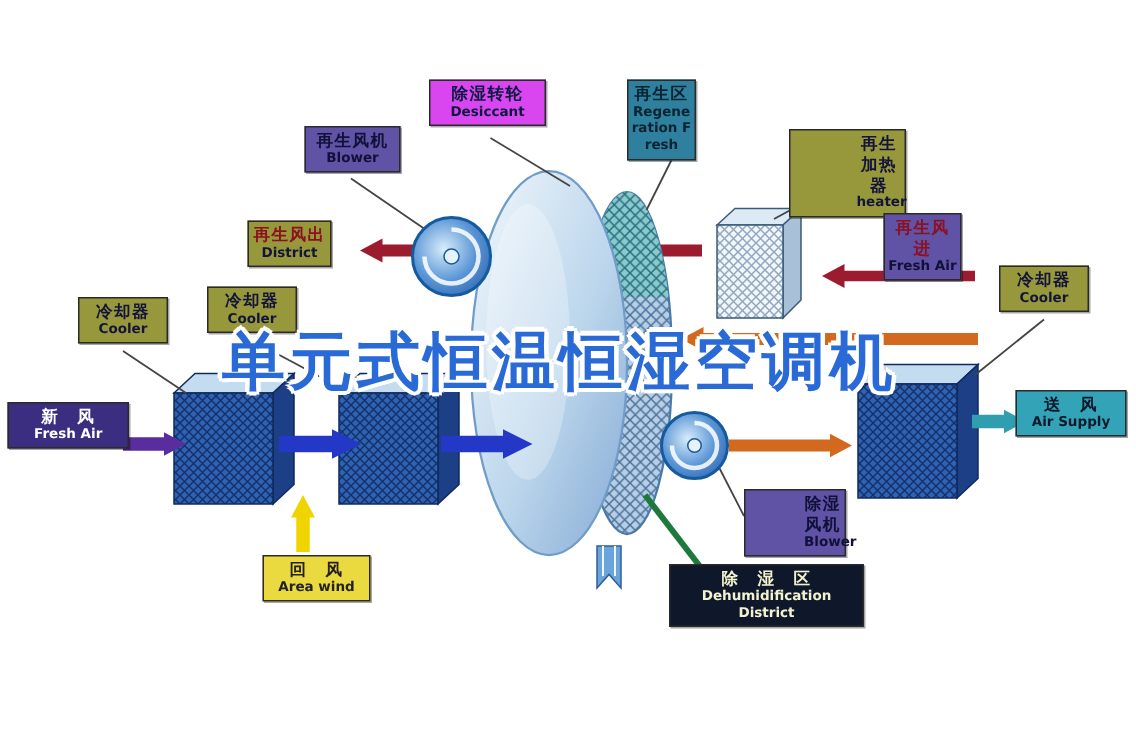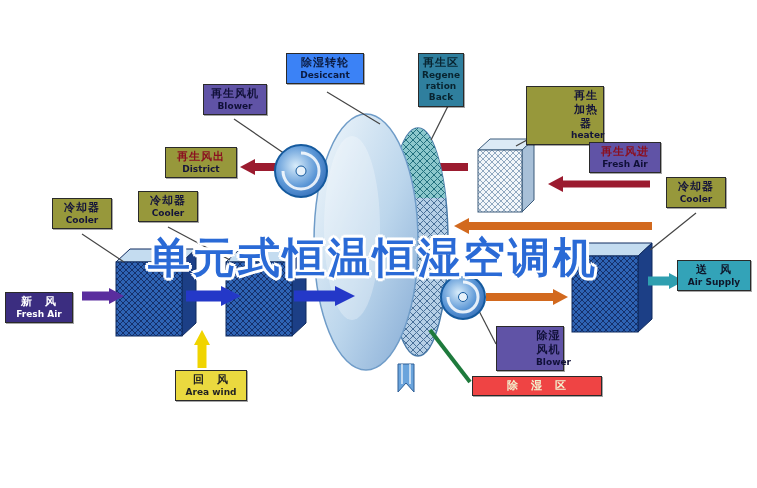--- a/index.html
+++ b/index.html
@@ -12,48 +12,47 @@
   .lbl{
     position:absolute;z-index:4;border:1px solid #2a2a2a;text-align:center;
     padding:2px 2px;line-height:1.25;font-weight:bold;box-sizing:border-box;
     box-shadow:1px 1px 0 rgba(0,0,0,.35);
   }
   .lbl .zh{display:block;font-size:11px;letter-spacing:1px;}
   .lbl .en{display:block;font-size:9px;}
   .olive{background:#97983b;color:#14143a;}
   .purplebox{background:#6053a6;color:#101038;}
   .darkpurple{background:#3b2d80;color:#ffffff;}
-  .bluebox{background:#3b82f6;color:#0a1a40;}
+  .bluebox{background:#d946ef;color:#0a1a40;}
   .tealdark{background:#2f7f9e;color:#082430;}
   .tealbright{background:#33a3b8;color:#0f172a;}
   .yellowbox{background:#ead93f;color:#222222;}
-  .greenbox{background:#ef4444;color:#f2f2cf;margin-left:26px;}
+  .greenbox{background:#0f172a;color:#f2f2cf;}
   .redzh .zh{color:#8b1020;}
   .breakwrap .en{word-break:break-all;}
   #lbl-blower-top{left:203px;top:84px;width:64px;}
   #lbl-desiccant{left:286px;top:53px;width:78px;}
   #lbl-regen-area{left:418px;top:53px;width:46px;}
   #lbl-heater{left:526px;top:86px;width:78px;padding-left:44px;}
-  #lbl-exhaust{left:165px;top:147px;width:72px;}
+  #lbl-exhaust{left:165px;top:147px;width:56px;}
   #lbl-cooler-li{left:138px;top:191px;width:60px;}
   #lbl-cooler-lo{left:52px;top:198px;width:60px;}
-  #lbl-fresh-regen{left:589px;top:142px;width:72px;}
+  #lbl-fresh-regen{left:589px;top:142px;width:52px;}
   #lbl-cooler-r{left:666px;top:177px;width:60px;}
-  #lbl-fresh-intake{left:5px;top:292px;width:68px;}
+  #lbl-fresh-intake{left:5px;top:268px;width:81px;}
   #lbl-air-supply{left:677px;top:260px;width:74px;}
   #lbl-back-wind{left:163px;top:370px;width:72px;margin-left:12px;}
   #lbl-blower-bot{left:496px;top:326px;width:68px;padding-left:39px;}
   #lbl-dehumid{left:446px;top:376px;width:130px;}
   
   #title-overlay{
     position:absolute;left:148px;top:213px;z-index:5;
     font-size:42px;font-weight:bold;letter-spacing:3px;color:#2a6ad6;white-space:nowrap;
     text-shadow:-2px -2px 0 #fff,2px -2px 0 #fff,-2px 2px 0 #fff,2px 2px 0 #fff,
                 0 -3px 0 #fff,0 3px 0 #fff,-3px 0 0 #fff,3px 0 0 #fff;
-    margin-top:17px;
   }
 </style>
 </head>
 <body>
 
 <div id="stage">
 
   <svg id="gfx" width="757" height="488" viewBox="0 0 757 488">
     <defs>
       <linearGradient id="wheelGrad" x1="0" y1="0" x2="1" y2="1">
@@ -182,21 +181,21 @@
     <span class="en">Blower</span>
   </div>
 
   <div class="lbl bluebox" id="lbl-desiccant">
     <span class="zh">除湿转轮</span>
     <span class="en">Desiccant</span>
   </div>
 
   <div class="lbl tealdark breakwrap" id="lbl-regen-area">
     <span class="zh">再生区</span>
-    <span class="en">Regeneration Back</span>
+    <span class="en">Regeneration Fresh</span>
   </div>
 
   <div class="lbl olive" id="lbl-heater">
     <span class="zh">再生加热器</span>
     <span class="en">heater</span>
   </div>
 
   <div class="lbl olive redzh" id="lbl-exhaust">
     <span class="zh">再生风出</span>
     <span class="en">District</span>
@@ -237,17 +236,18 @@
     <span class="en">Area wind</span>
   </div>
 
   <div class="lbl purplebox" id="lbl-blower-bot">
     <span class="zh">除湿风机</span>
     <span class="en">Blower</span>
   </div>
 
   <div class="lbl greenbox" id="lbl-dehumid">
     <span class="zh">除　湿　区</span>
+    <span class="en">Dehumidification District</span>
   </div>
 
   <div id="title-overlay">单元式恒温恒湿空调机</div>
 
 </div>
 
 </body></html>

